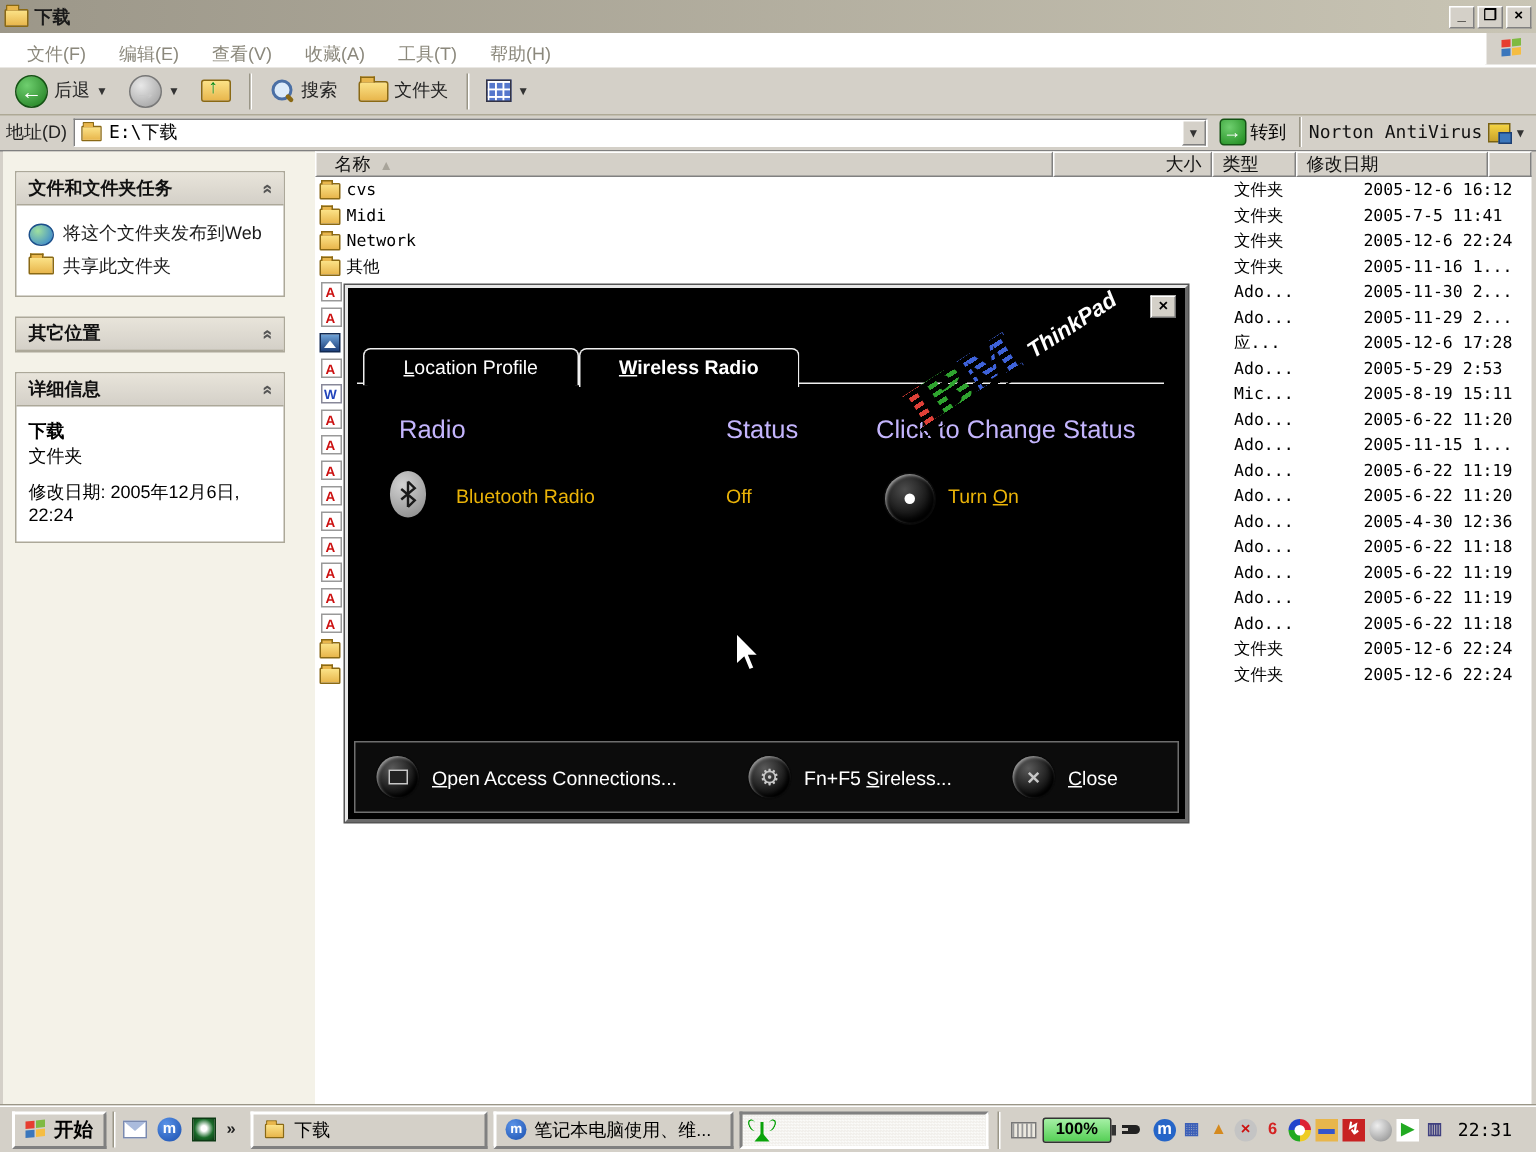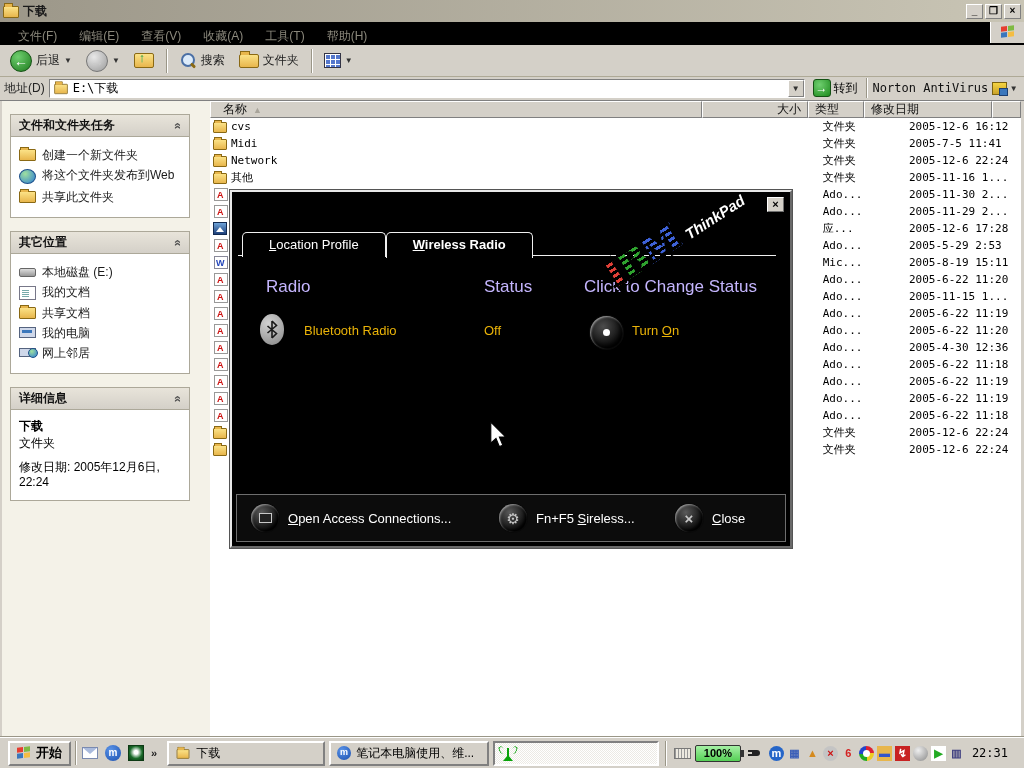--- a/index.html
+++ b/index.html
@@ -30,21 +30,21 @@
 
   
   .mini-folder { position:relative; width:16px; height:12px; background:linear-gradient(#FBE287,#E8B64C);
     border:1px solid #8a6914; border-radius:1px; margin-top:2px;}
   .mini-folder::before { content:""; position:absolute; top:-4px; left:0; width:7px; height:3px;
     background:#E8B64C; border:1px solid #8a6914; border-bottom:none; border-radius:1px 1px 0 0; }
 
   
   .menubar {
     position:absolute; left:0; top:22px; right:0; height:29px;
-    background:#000000; display:flex; align-items:center; gap:2px; padding-left:8px;
+    background:#ffffff; display:flex; align-items:center; gap:2px; padding-left:8px;
     border-bottom:1px solid #aea996;
   }
   .menu-item { font-size:12px; color:#8b887c; padding:2px 10px; }
   .winlogo-box { position:absolute; right:0; top:0; width:34px; height:21px; background:#D4D0C8;
     display:flex; align-items:center; justify-content:center; border-left:1px solid #fff; }
   .flag { position:relative; width:14px; height:13px; transform:skewY(-6deg); }
   .flag i { position:absolute; width:6px; height:5px; }
   .flag .f1{left:0;top:0;background:#E63E30;} .flag .f2{left:7px;top:0;background:#7FBA42;}
   .flag .f3{left:0;top:6px;background:#3B77BC;} .flag .f4{left:7px;top:6px;background:#F5BD42;}
 
@@ -347,60 +347,34 @@
 </div>
 
 <div class="sidebar">
   <div class="sbox">
     <div class="sbox-hd">
       <b>文件和文件夹任务</b>
       <span class="chev">»</span>
     </div>
     <div class="sbox-bd">
       <div class="s-item">
-        <div class="sic sic-folder"></div>
-        <span class="lbl">创建一个新文件夹</span>
-      </div>
-      <div class="s-item">
         <div class="sic sic-globe"></div>
         <span class="lbl">将这个文件夹发布到Web</span>
       </div>
       <div class="s-item">
         <div class="sic sic-folder"></div>
         <span class="lbl">共享此文件夹</span>
       </div>
     </div>
   </div>
 
   <div class="sbox">
     <div class="sbox-hd">
       <b>其它位置</b>
       <span class="chev">»</span>
-    </div>
-    <div class="sbox-bd">
-      <div class="s-item">
-        <div class="sic sic-disk"></div>
-        <span class="lbl">本地磁盘 (E:)</span>
-      </div>
-      <div class="s-item">
-        <div class="sic sic-doc"></div>
-        <span class="lbl">我的文档</span>
-      </div>
-      <div class="s-item">
-        <div class="sic sic-folder"></div>
-        <span class="lbl">共享文档</span>
-      </div>
-      <div class="s-item">
-        <div class="sic sic-pc"></div>
-        <span class="lbl">我的电脑</span>
-      </div>
-      <div class="s-item">
-        <div class="sic sic-net"></div>
-        <span class="lbl">网上邻居</span>
-      </div>
     </div>
   </div>
 
   <div class="sbox">
     <div class="sbox-hd">
       <b>详细信息</b>
       <span class="chev">»</span>
     </div>
     <div class="sbox-bd">
       <div class="details-name">下载</div>

